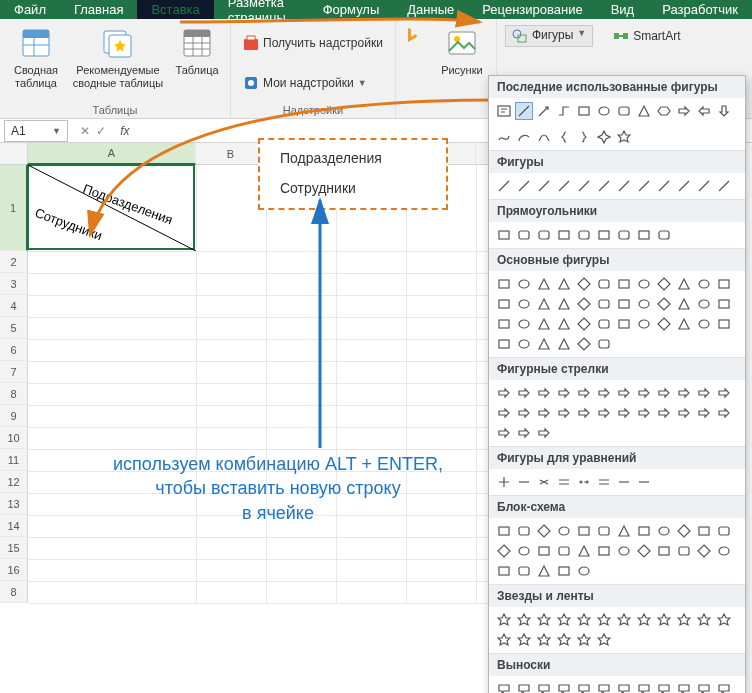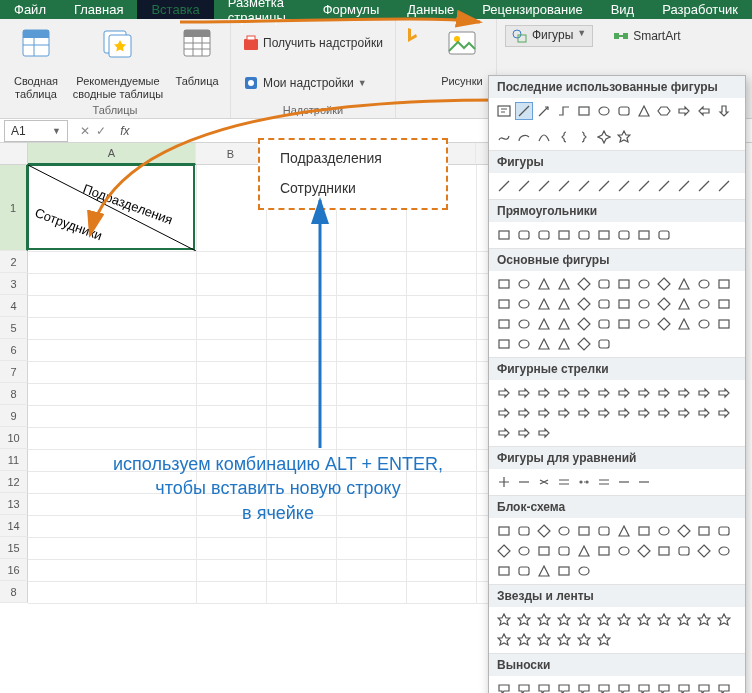--- a/index.html
+++ b/index.html
@@ -7,21 +7,21 @@
 
   
   .tabs { display: flex; align-items: stretch; background: #217346; height: 19px; color: #fff; }
   .tab { padding: 0 14px; display: flex; align-items: center; font-size: 13px; cursor: pointer; }
   .tab.active { background: #0f172a; color: #217346; }
 
   
   .ribbon { display: flex; height: 100px; background: #f1f1f1; border-bottom: 1px solid #d4d4d4; }
   .group { display: flex; flex-direction: column; align-items: center; border-right: 1px solid #e0e0e0; padding: 4px 8px 2px 8px; }
   .group-items { display: flex; flex: 1; align-items: flex-start; gap: 8px; }
-  .bigbtn { display: flex; flex-direction: column; align-items: center; width: 70px; gap: 16px; padding-top: 4px; cursor: pointer; }
+  .bigbtn { display: flex; flex-direction: column; align-items: center; width: 70px; gap: 5px; padding-top: 4px; cursor: pointer; }
   .bigbtn .ico { width: 32px; height: 32px; }
   .bigbtn .lbl { font-size: 11px; text-align: center; line-height: 1.15; }
   .group-title { font-size: 11px; color: #666; margin-top: 2px; }
   .smallrow { display: flex; align-items: center; gap: 4px; font-size: 12px; padding: 2px 4px; cursor: pointer; }
   .smallrow .ico { width: 16px; height: 16px; }
 
   
   .fbar { display: flex; align-items: center; height: 24px; border-bottom: 1px solid #d4d4d4; background: #fff; }
   .namebox { width: 64px; height: 22px; border: 1px solid #c0c0c0; margin: 0 4px; padding: 2px 6px; font-size: 12px; display:flex; align-items:center; justify-content:space-between;}
   .namebox span.caret { color:#666; font-size:9px; }

